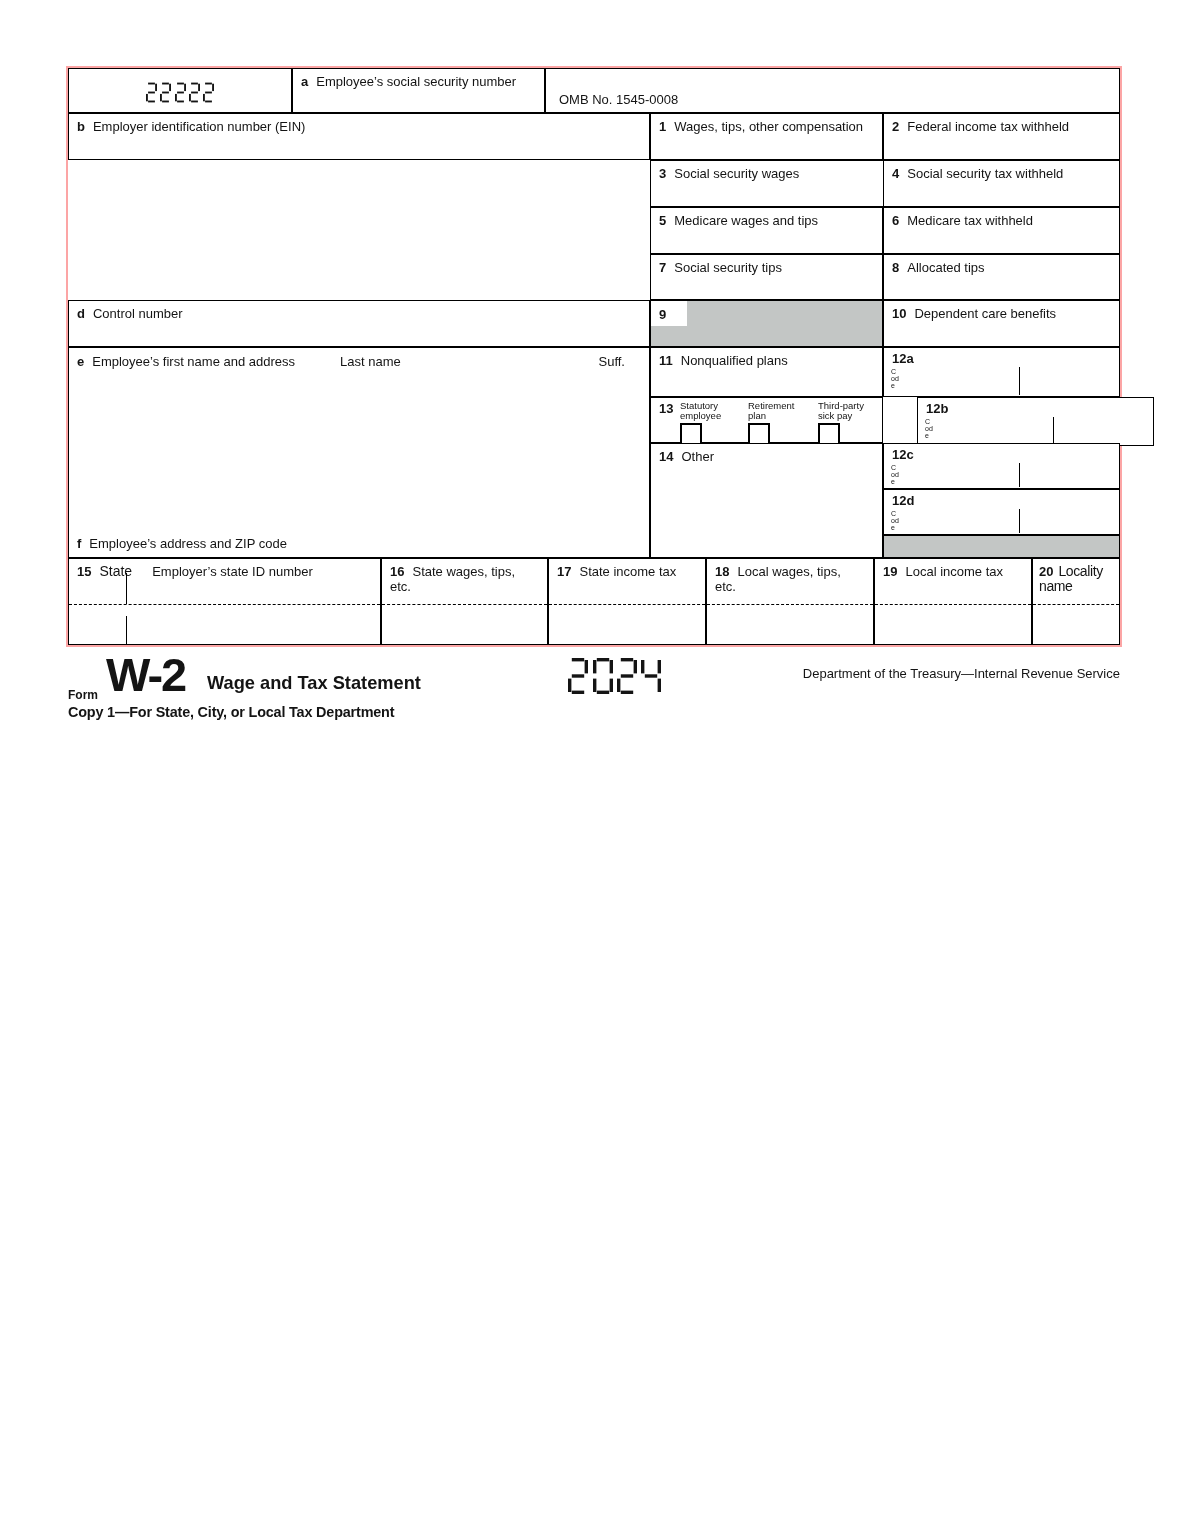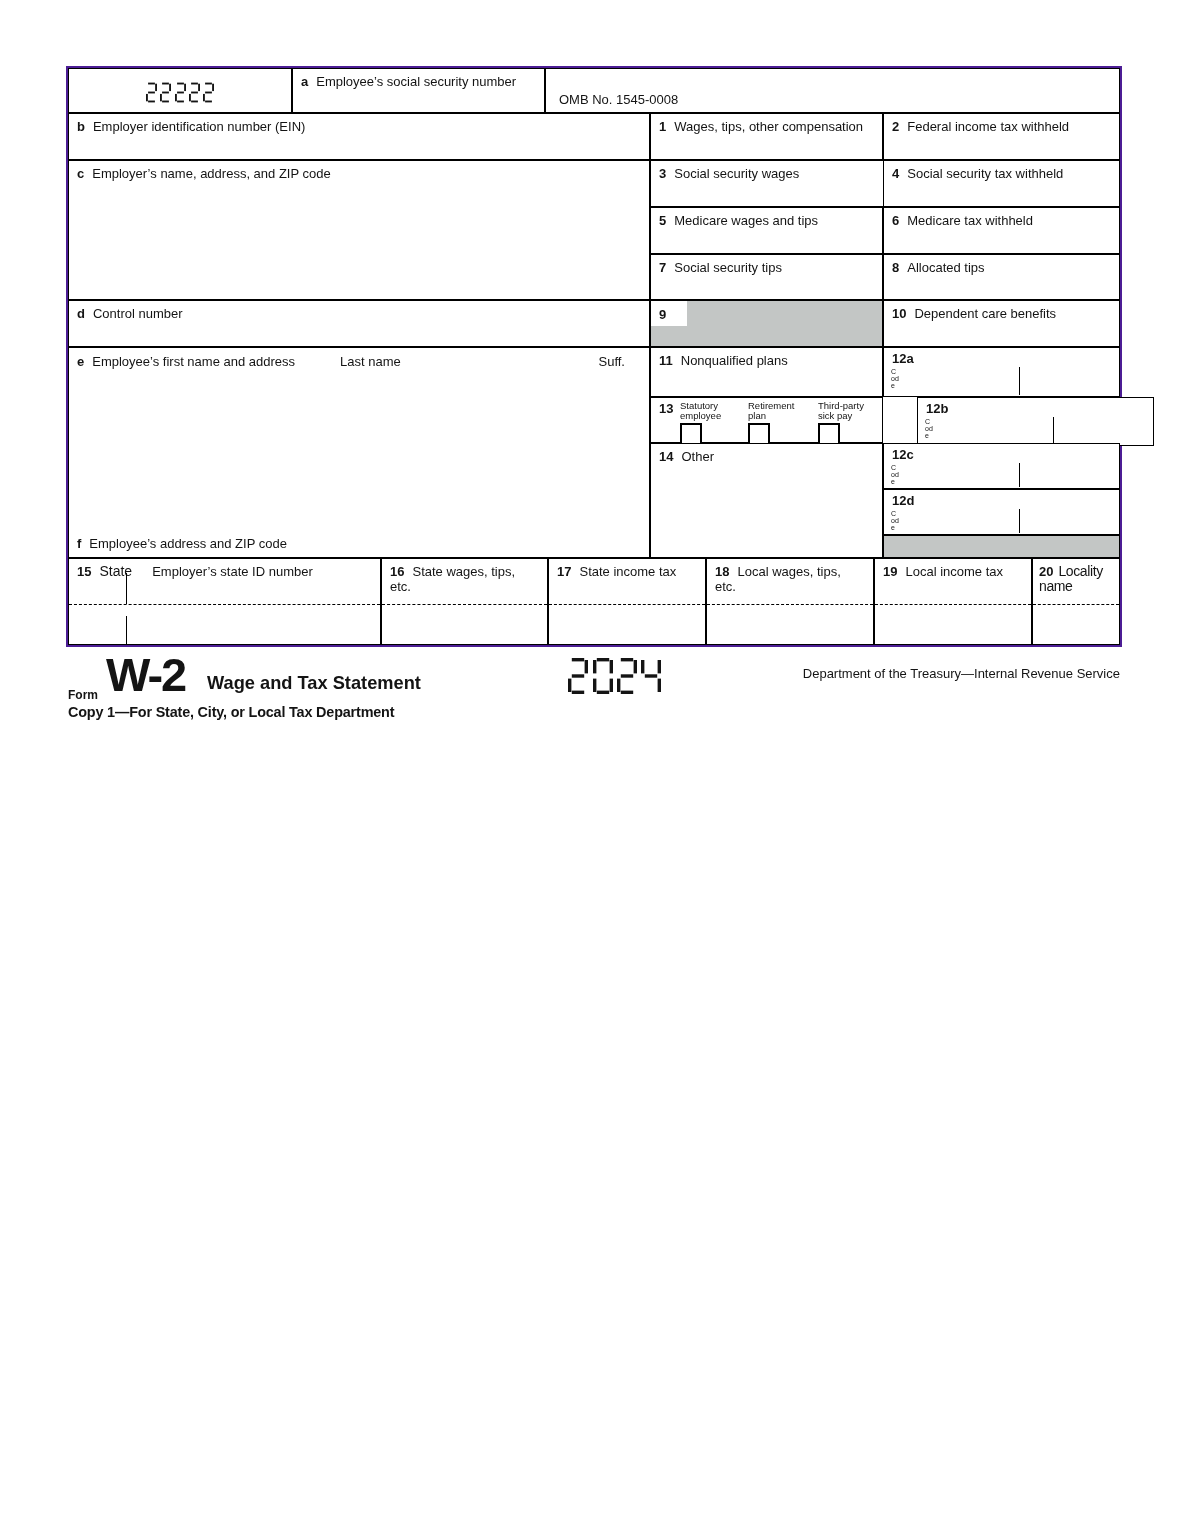--- a/index.html
+++ b/index.html
@@ -1,21 +1,21 @@
 <!DOCTYPE html>
 <html><head>
 <meta charset="utf-8">
 <title>W-2</title>
 <style>
   html,body{margin:0;padding:0;background:#ffffff;}
   .page{
     position:relative;width:1187px;height:1536px;background:#fff;
     font-family:"Liberation Sans", sans-serif;color:#141414;overflow:hidden;
   }
-  .w2{position:absolute;left:66px;top:66px;width:1052px;height:577px;border:2px solid #4c1d95;}
+  .w2{position:absolute;left:66px;top:66px;width:1052px;height:577px;border:2px solid #fca5a5;}
   .cell{position:absolute;box-sizing:border-box;border:1px solid #000;background:#fff;}
   .lab{padding:5px 8px;font-size:13px;line-height:15px;}
   .bid{font-weight:700;margin-right:8px;font-size:13px;}
   .btext{font-size:13px;}
   .small{font-size:14px;}
   .cond{letter-spacing:-0.4px;}
   
   .codev{position:absolute;left:7px;top:20px;width:8px;font-size:7px;line-height:7px;word-break:break-all;}
   .tick12{position:absolute;left:135px;top:19px;bottom:1px;width:1px;background:#000;}
   
@@ -97,23 +97,20 @@
     <div class="cell" style="left:0px;top:45px;width:582px;height:47px">
       <div class="lab"><b class="bid">b</b><span class="btext">Employer identification number (EIN)</span></div>
     </div>
     <div class="cell" style="left:582px;top:45px;width:233px;height:47px">
       <div class="lab"><b class="bid">1</b><span class="btext">Wages, tips, other compensation</span></div>
     </div>
     <div class="cell" style="left:815px;top:45px;width:237px;height:47px">
       <div class="lab"><b class="bid">2</b><span class="btext">Federal income tax withheld</span></div>
     </div>
 
-    <div class="cell" style="left:0px;top:92px;width:582px;height:140px">
-      <div class="lab"><b class="bid">c</b><span class="btext">Employer’s name, address, and ZIP code</span></div>
-    </div>
     <div class="cell" style="left:582px;top:92px;width:274px;height:47px">
       <div class="lab"><b class="bid">3</b><span class="btext">Social security wages</span></div>
     </div>
     <div class="cell" style="left:815px;top:92px;width:237px;height:47px">
       <div class="lab"><b class="bid">4</b><span class="btext">Social security tax withheld</span></div>
     </div>
     <div class="cell" style="left:582px;top:139px;width:233px;height:47px">
       <div class="lab"><b class="bid">5</b><span class="btext">Medicare wages and tips</span></div>
     </div>
     <div class="cell" style="left:815px;top:139px;width:237px;height:47px">

